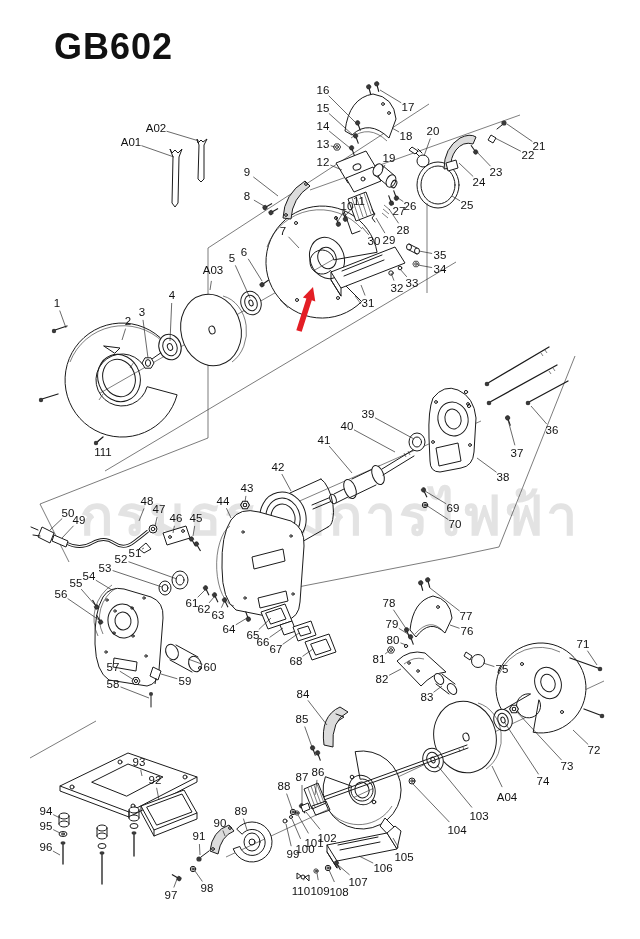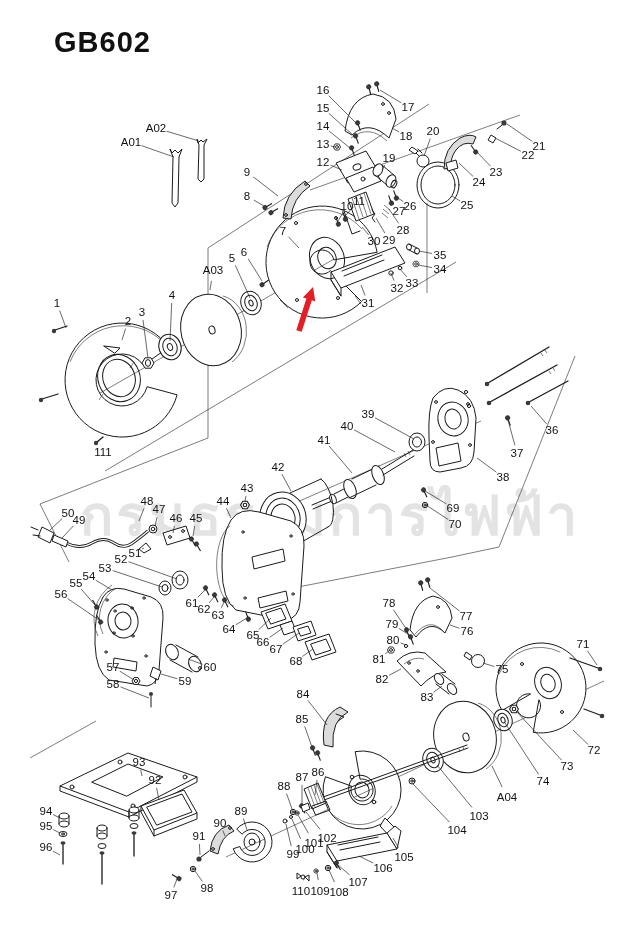--- a/index.html
+++ b/index.html
@@ -1,18 +1,18 @@
 <!DOCTYPE html>
 <html><head>
 <meta charset="utf-8">
 <style>
   html,body{margin:0;padding:0;background:#fff;}
   .stage{position:relative;width:640px;height:939px;background:#ffffff;overflow:hidden;
          font-family:"Liberation Sans",sans-serif;}
-  .page-title{position:absolute;left:54px;top:26px;font-size:29px;font-weight:800;
+  .page-title{position:absolute;left:54px;top:26px;font-size:36px;font-weight:800;
               letter-spacing:1px;color:#111;font-family:"Liberation Sans",sans-serif;text-align:center;}
   svg{position:absolute;left:0;top:0;}
   
   .ln{stroke:#1b1b1b;stroke-width:1;fill:none;stroke-linecap:round;stroke-linejoin:round;}
   .ln2{stroke:#1b1b1b;stroke-width:1.3;fill:none;stroke-linecap:round;}
   .thin{stroke:#2a2a2a;stroke-width:.6;fill:none;}
   .bd{stroke:#444;stroke-width:.7;fill:none;}
   .fw{fill:#ffffff;stroke:#1b1b1b;stroke-width:1;}
   .fg{fill:#dcdcdc;stroke:#1b1b1b;stroke-width:1;}
   .fd{fill:#3a3a3a;stroke:none;}

